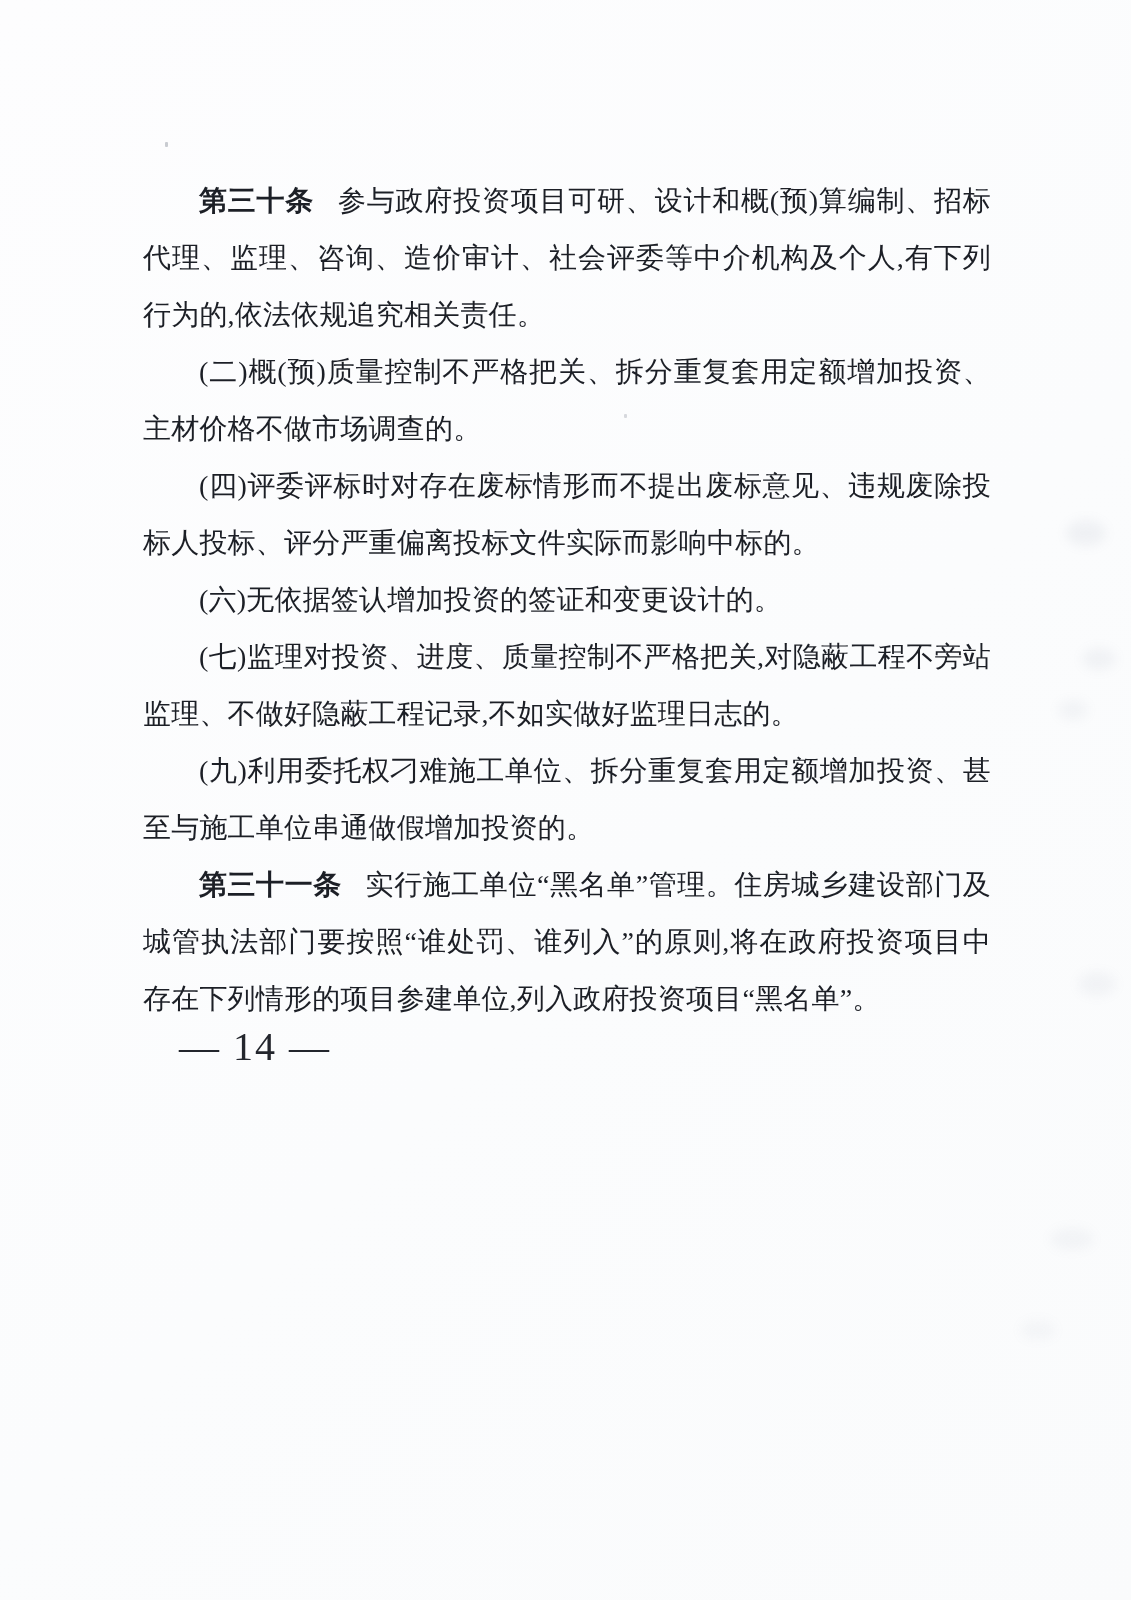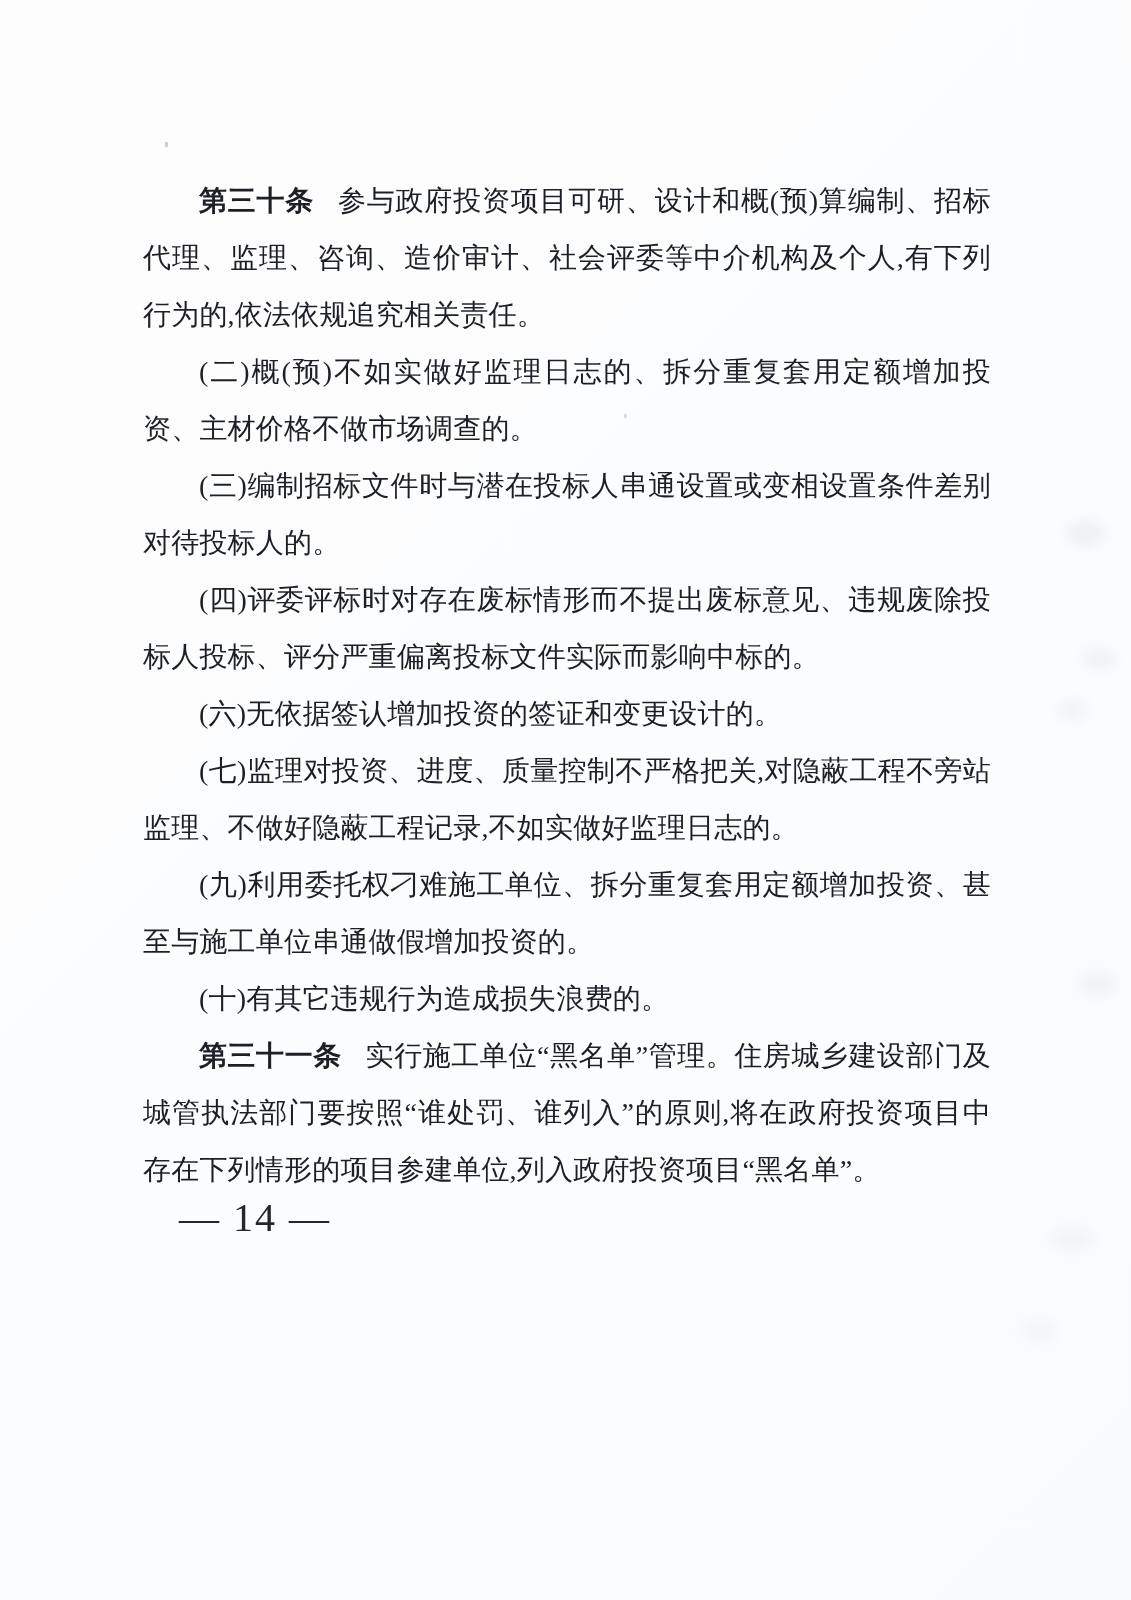--- a/index.html
+++ b/index.html
@@ -68,27 +68,25 @@
     pointer-events: none;
   }
 </style>
 </head>
 <body>
 
 <div class="page">
 
   <div class="text-block">
     <p class="para"><span class="para-lead">第三十条</span><span>参与政府投资项目可研、设计和概(预)算编制、招标代理、监理、咨询、造价审计、社会评委等中介机构及个人,有下列行为的,依法依规追究相关责任。</span></p>
-    <p class="para"><span class="para-lead"></span><span>(二)概(预)不如实做好监理日志的、拆分重复套用定额增加投资、主材价格不做市场调查的。</span></p>
-    <p class="para"><span class="para-lead"></span><span>(三)编制招标文件时与潜在投标人串通设置或变相设置条件差别对待投标人的。</span></p>
+    <p class="para"><span class="para-lead"></span><span>(二)概(预)质量控制不严格把关、拆分重复套用定额增加投资、主材价格不做市场调查的。</span></p>
     <p class="para"><span class="para-lead"></span><span>(四)评委评标时对存在废标情形而不提出废标意见、违规废除投标人投标、评分严重偏离投标文件实际而影响中标的。</span></p>
     <p class="para"><span class="para-lead"></span><span>(六)无依据签认增加投资的签证和变更设计的。</span></p>
     <p class="para"><span class="para-lead"></span><span>(七)监理对投资、进度、质量控制不严格把关,对隐蔽工程不旁站监理、不做好隐蔽工程记录,不如实做好监理日志的。</span></p>
     <p class="para"><span class="para-lead"></span><span>(九)利用委托权刁难施工单位、拆分重复套用定额增加投资、甚至与施工单位串通做假增加投资的。</span></p>
-    <p class="para"><span class="para-lead"></span><span>(十)有其它违规行为造成损失浪费的。</span></p>
     <p class="para"><span class="para-lead">第三十一条</span><span>实行施工单位“黑名单”管理。住房城乡建设部门及城管执法部门要按照“谁处罚、谁列入”的原则,将在政府投资项目中存在下列情形的项目参建单位,列入政府投资项目“黑名单”。</span></p>
     <div class="page-number">— 14 —</div>
   </div>
 
   <div class="artifact" style="left:1066px; top:520px; width:40px; height:26px; opacity:0.10;"></div>
   <div class="artifact" style="left:1082px; top:648px; width:34px; height:22px; opacity:0.09;"></div>
   <div class="artifact" style="left:1058px; top:700px; width:30px; height:20px; opacity:0.08;"></div>
   <div class="artifact" style="left:1078px; top:972px; width:38px; height:24px; opacity:0.08;"></div>
   <div class="artifact" style="left:1050px; top:1228px; width:44px; height:22px; opacity:0.07;"></div>
   <div class="artifact" style="left:1020px; top:1320px; width:36px; height:20px; opacity:0.06;"></div>

